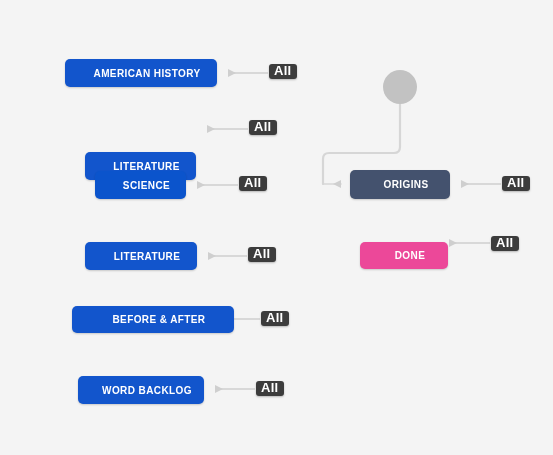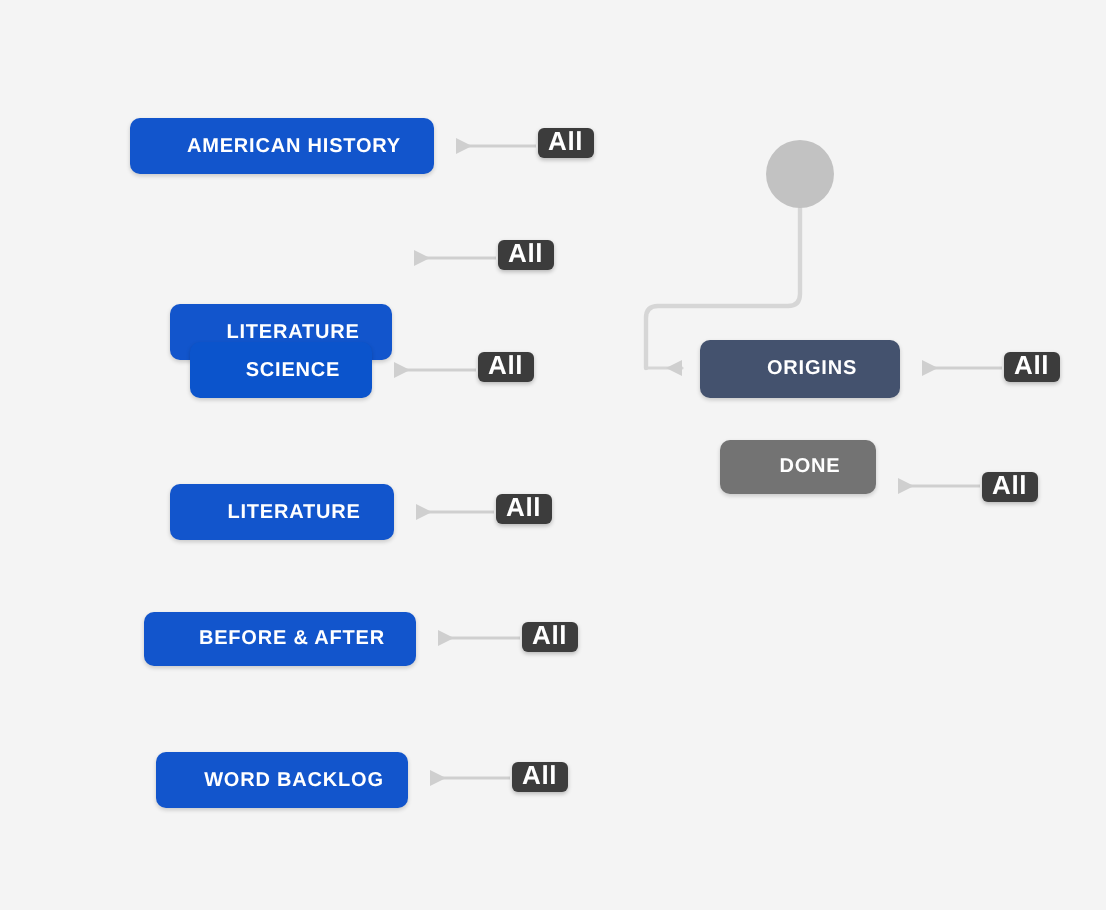--- a/index.html
+++ b/index.html
@@ -110,33 +110,33 @@
   </div>
 
   <div class="node" style="left:95px; top:171px; width:91px; height:28px; background:#0b54cc;">
     <span class="node-label">SCIENCE</span>
   </div>
 
   <div class="node" style="left:85px; top:242px; width:112px; height:28px; background:#1255cc;">
     <span class="node-label">LITERATURE</span>
   </div>
 
-  <div class="node" style="left:72px; top:306px; width:136px; height:27px; background:#1255cc;text-align:right;">
+  <div class="node" style="left:72px; top:306px; width:162px; height:27px; background:#1255cc;text-align:right;">
     <span class="node-label">BEFORE &amp; AFTER</span>
   </div>
 
   <div class="node" style="left:78px; top:376px; width:126px; height:28px; background:#1255cc;">
     <span class="node-label">WORD BACKLOG</span>
   </div>
 
   <div class="node" style="left:350px; top:170px; width:100px; height:29px; background:#44526e;">
     <span class="node-label">ORIGINS</span>
   </div>
 
-  <div class="node" style="left:360px; top:220px; width:78px; height:27px; background:#737373;">
+  <div class="node" style="left:360px; top:242px; width:88px; height:27px; background:#ec4899;">
     <span class="node-label">DONE</span>
   </div>
 
   <div class="edge-badge" style="left:269px; top:64px;">All</div>
 
   <div class="edge-badge" style="left:249px; top:120px;">All</div>
 
   <div class="edge-badge" style="left:239px; top:176px;">All</div>
 
   <div class="edge-badge" style="left:248px; top:247px;">All</div>

